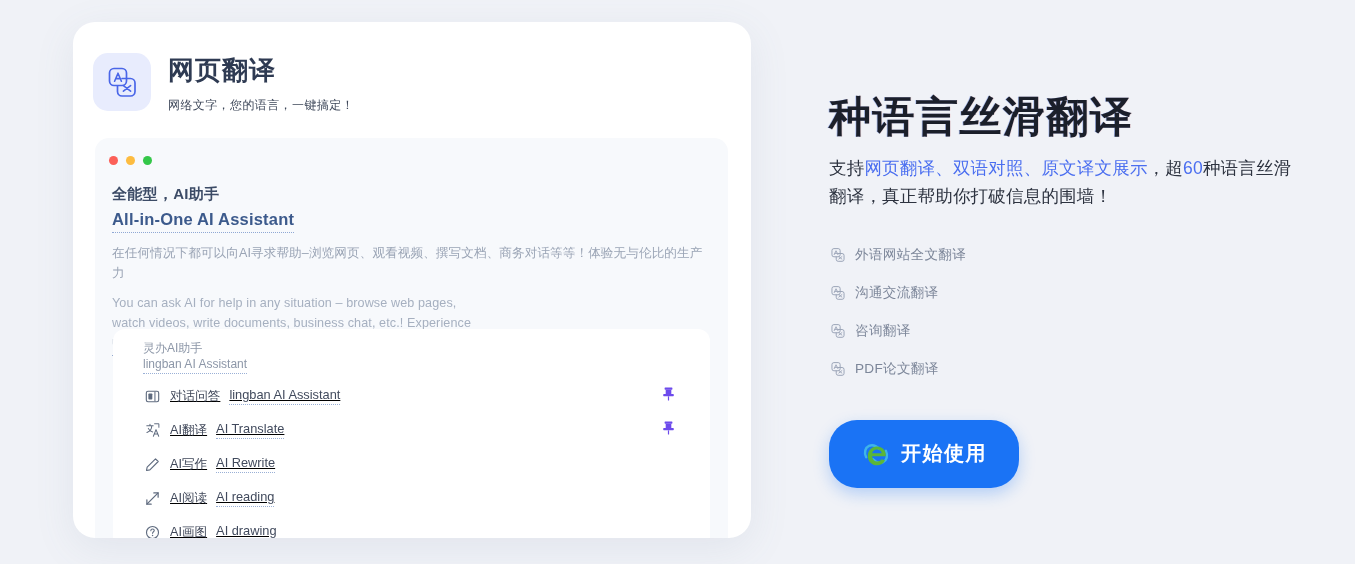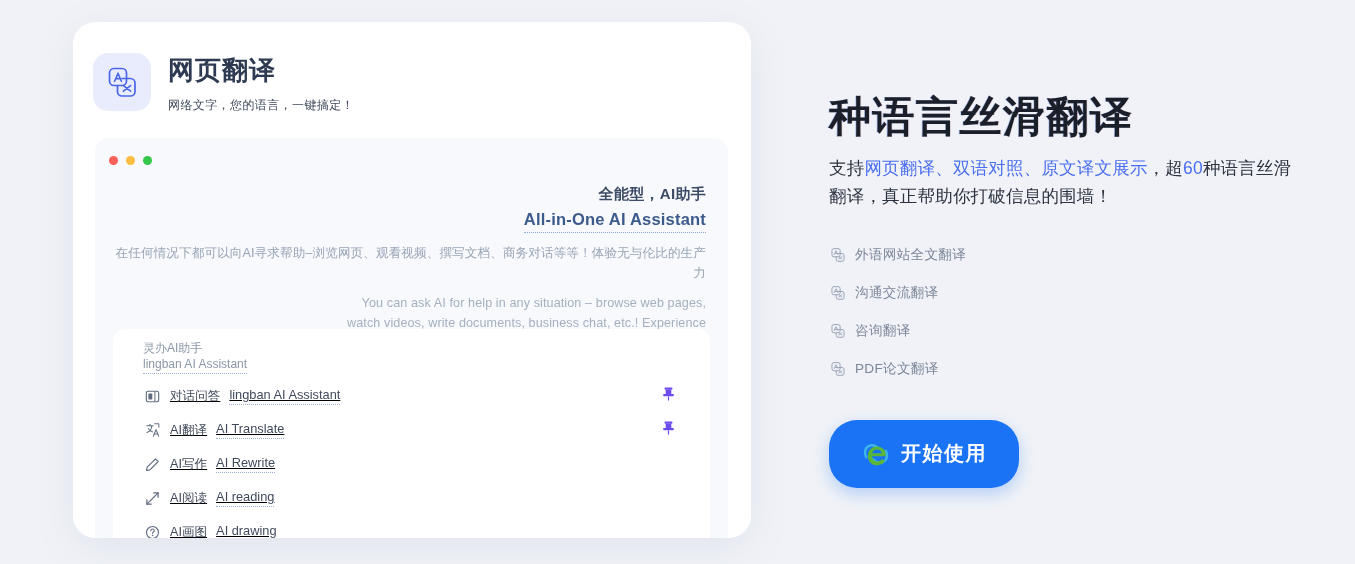--- a/index.html
+++ b/index.html
@@ -44,21 +44,20 @@
   }
 
   
   .panel {
     position: absolute;
     left: 22px; top: 116px;
     width: 633px; height: 400px;
     background: #f7f9fc;
     border-radius: 14px 14px 0 0;
     overflow: hidden;
-    text-align: right;
   }
   .dots { display: flex; gap: 8px; padding: 18px 0 0 14px; }
   .dot { width: 9px; height: 9px; border-radius: 50%; }
   .dot.r { background: #fc6058; }
   .dot.y { background: #fdbc40; }
   .dot.g { background: #34c749; }
 
   .panel-body { padding: 20px 22px 0 17px; }
   .ttl-cn {
     font-size: 15px; font-weight: 700; color: #3c4b66;

